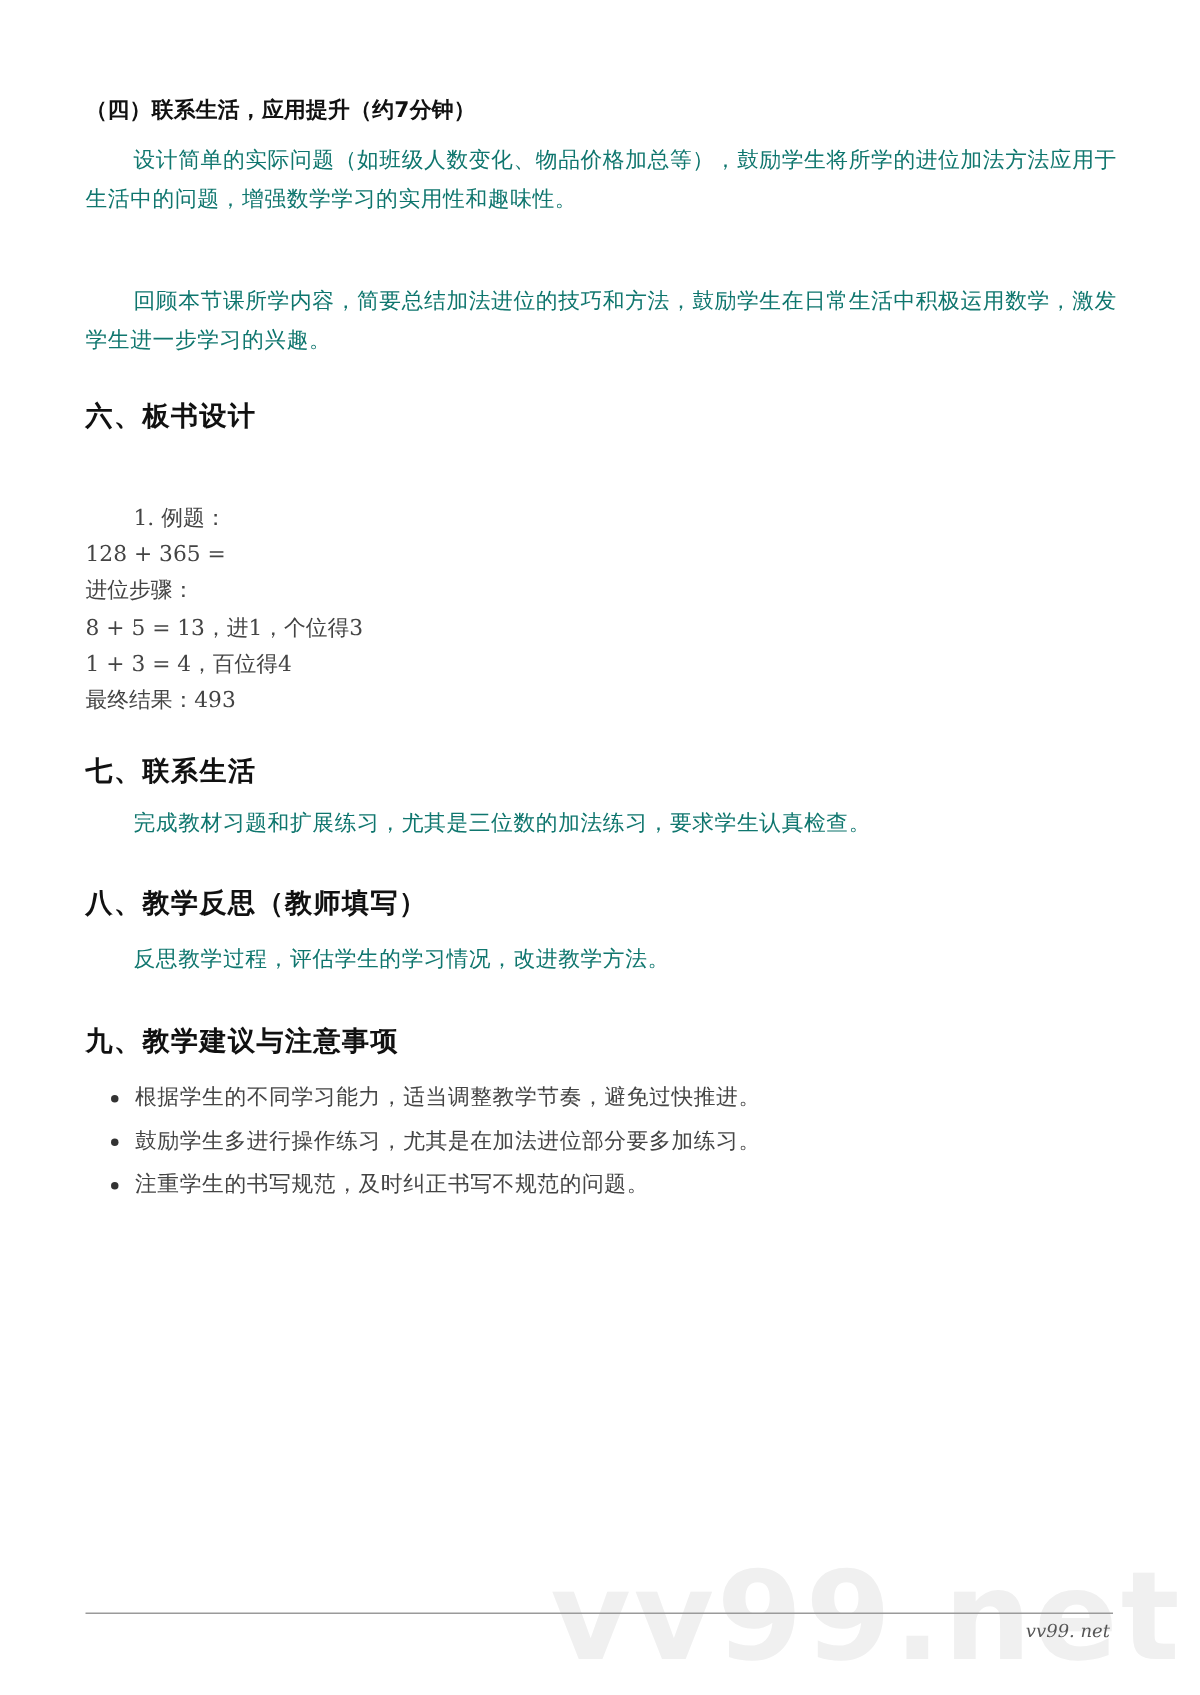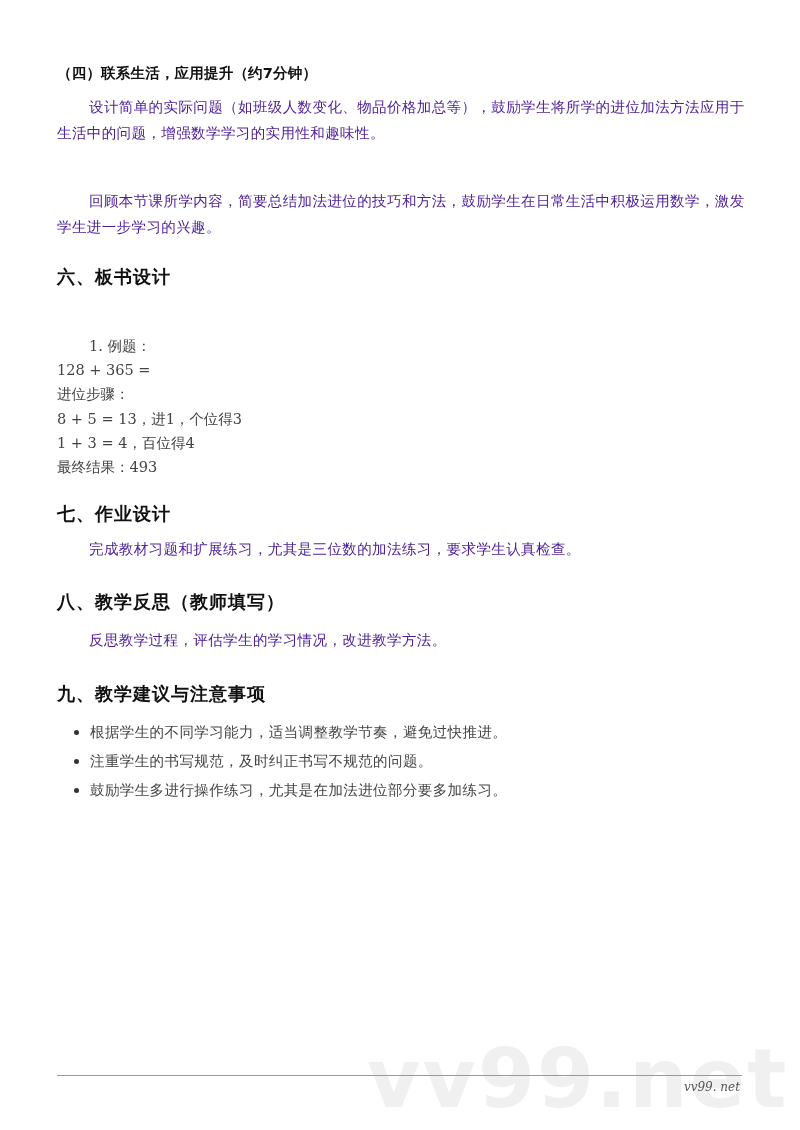--- a/index.html
+++ b/index.html
@@ -2,21 +2,21 @@
 <html><head>
   <meta charset="utf-8">
   <style>
     html, body { margin:0; padding:0; background:#ffffff; }
     body { width:800px; height:1130px; position:relative; overflow:hidden;
       font-family:"DejaVu Serif","Liberation Serif",serif; color:#333333; }
     .page { position:absolute; left:0; top:0; width:800px; height:1130px; }
     .sub-h { position:absolute; left:57px; font-family:"DejaVu Sans","Liberation Sans",sans-serif;
       font-weight:bold; font-size:14.5px; color:#111111; letter-spacing:0.2px; }
     .para { position:absolute; left:57px; width:690px; font-size:14.5px; line-height:26px;
-      color:#4c1d95; text-indent:32px; letter-spacing:0.4px; }
+      color:#0f766e; text-indent:32px; letter-spacing:0.4px; }
     .sec-h { position:absolute; left:57px; font-family:"DejaVu Sans","Liberation Sans",sans-serif;
       font-weight:bold; font-size:18px; color:#111111; letter-spacing:1px; }
     .board { position:absolute; left:57px; top:306px; font-size:14.5px; line-height:24.2px; color:#444444; }
     .board .ln { white-space:pre; }
     .board .ln.indent { padding-left:32px;margin-top:28px; }
     .bullets { position:absolute; left:72px; top:718px; margin:0; padding:0; list-style:none; }
     .bullets li { position:relative; padding-left:18px; font-size:14.5px; line-height:29px; color:#444444; letter-spacing:0.4px; }
     .bullets li .dot { position:absolute; left:2px; top:12px; width:5px; height:5px; border-radius:50%; background:#333333; }
     .watermark { position:absolute; left:367px; top:1038px; font-family:"DejaVu Sans","Liberation Sans",sans-serif;
       font-weight:bold; font-size:82px; color:#f0f0f0; letter-spacing:2px; line-height:1; }
@@ -37,39 +37,39 @@
   <div class="sec-h" style="top:265px;">六、板书设计</div>
   <div class="board">
     <div class="ln indent">1. 例题：</div>
     <div class="ln">128 + 365 =</div>
     <div class="ln">进位步骤：</div>
     <div class="ln">8 + 5 = 13，进1，个位得3</div>
     <div class="ln">1 + 3 = 4，百位得4</div>
     <div class="ln">最终结果：493</div>
   </div>
 
-  <div class="sec-h" style="top:502px;">七、作业设计</div>
+  <div class="sec-h" style="top:502px;">七、联系生活</div>
   <div class="para" style="top:536px;">完成教材习题和扩展练习，尤其是三位数的加法练习，要求学生认真检查。</div>
 
   <div class="sec-h" style="top:590px;">八、教学反思（教师填写）</div>
   <div class="para" style="top:627px;">反思教学过程，评估学生的学习情况，改进教学方法。</div>
 
   <div class="sec-h" style="top:682px;">九、教学建议与注意事项</div>
   <ul class="bullets">
     <li>
       <span class="dot"></span>
       <span>根据学生的不同学习能力，适当调整教学节奏，避免过快推进。</span>
     </li>
     <li>
       <span class="dot"></span>
-      <span>注重学生的书写规范，及时纠正书写不规范的问题。</span>
+      <span>鼓励学生多进行操作练习，尤其是在加法进位部分要多加练习。</span>
     </li>
     <li>
       <span class="dot"></span>
-      <span>鼓励学生多进行操作练习，尤其是在加法进位部分要多加练习。</span>
+      <span>注重学生的书写规范，及时纠正书写不规范的问题。</span>
     </li>
   </ul>
 
   <div class="watermark">vv99.net</div>
 
   <div class="footer-line"></div>
   <div class="footer-text">vv99. net</div>
 </div>
 
 </body></html>

